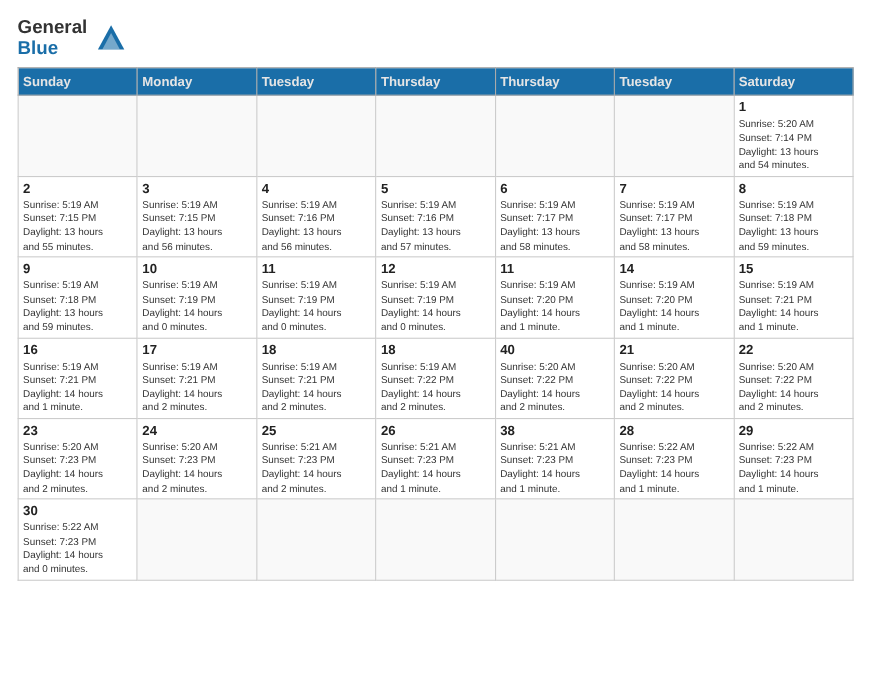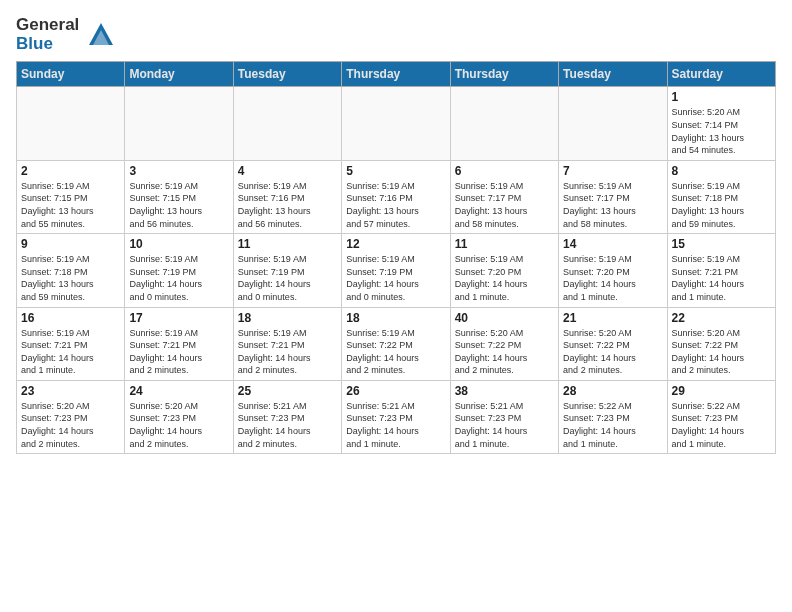--- a/index.html
+++ b/index.html
@@ -320,14 +320,29 @@
 and 1 minute.</div>
         </td>
         <td>
           <div class="day-number">29</div>
           <div class="day-info" style="white-space: pre-line;">Sunrise: 5:22 AM
 Sunset: 7:23 PM
 Daylight: 14 hours
 and 1 minute.</div>
         </td>
       </tr>
+      <tr>
+        <td>
+          <div class="day-number">30</div>
+          <div class="day-info" style="white-space: pre-line;">Sunrise: 5:22 AM
+Sunset: 7:23 PM
+Daylight: 14 hours
+and 0 minutes.</div>
+        </td>
+        <td class="empty"></td>
+        <td class="empty"></td>
+        <td class="empty"></td>
+        <td class="empty"></td>
+        <td class="empty"></td>
+        <td class="empty"></td>
+      </tr>
     </tbody>
 </table>
 
 </body></html>

